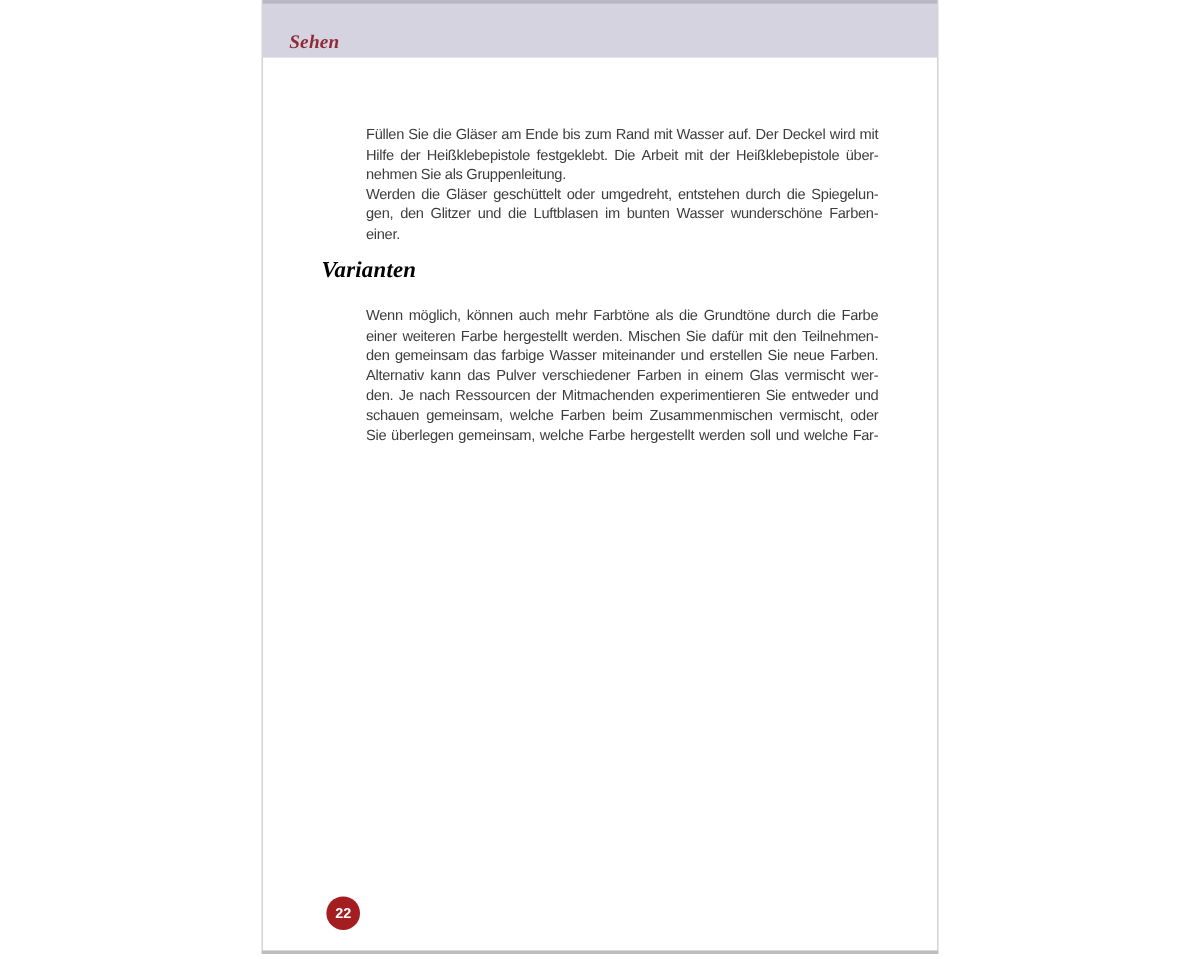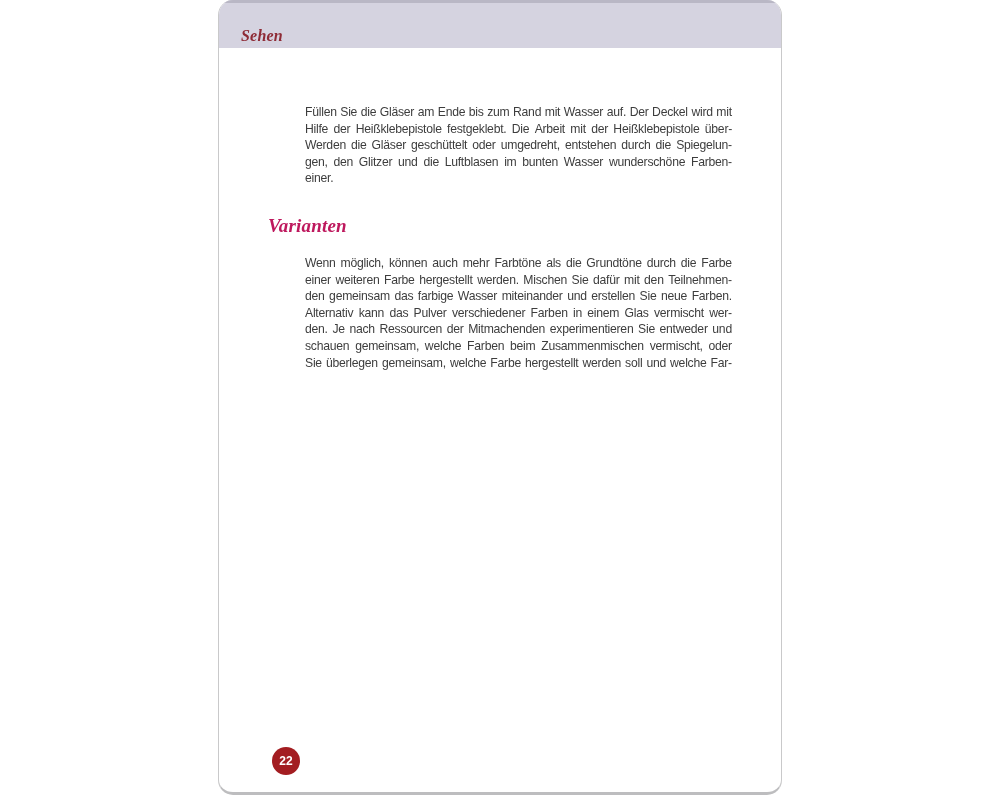--- a/index.html
+++ b/index.html
@@ -7,21 +7,20 @@
     width:1000px;height:800px;position:relative;background:#ffffff;
     font-family:"Liberation Sans",sans-serif;
     -webkit-font-smoothing:antialiased;
   }
   .page{
     position:absolute;left:218px;top:0;width:562px;height:792px;
     background:#ffffff;
     border-left:1px solid #c9c9ca;border-right:1px solid #c9c9ca;
     border-bottom:3px solid #bdbdbf;
     overflow:hidden;
-    border-radius:15px;
   }
   .header-bar{
     position:absolute;left:0;top:0;width:100%;height:48px;
     background:#d5d3e0;border-top:3px solid #b9b7c5;box-sizing:border-box;
   }
   .header-title{
     position:absolute;left:22px;top:24px;
     font-family:"Liberation Serif",serif;font-style:italic;font-weight:bold;
     font-size:16px;color:#8e2b36;letter-spacing:.2px;
   }
@@ -29,21 +28,21 @@
     position:absolute;width:427px;color:#3d3d3d;
     font-size:12.2px;line-height:16.6px;letter-spacing:-0.25px;
   }
   .block-1{left:86px;top:104px;}
   .block-2{left:86px;top:255px;}
   .tl{display:flex;justify-content:space-between;height:16.6px;white-space:nowrap;}
   .tl.last{display:block;white-space:nowrap;}
   .section-heading{
     position:absolute;left:49px;top:215px;
     font-family:"Liberation Serif",serif;font-style:italic;font-weight:bold;
-    font-size:19px;color:#be185d;letter-spacing:.2px;
+    font-size:19px;color:#000000;letter-spacing:.2px;
   }
   .page-badge{
     position:absolute;left:53px;top:747px;width:28px;height:28px;
     border-radius:50%;background:#a31d21;
     display:flex;align-items:center;justify-content:center;
     color:#ffffff;font-size:12px;font-weight:bold;letter-spacing:0;
   }
 </style>
 </head>
 <body>
@@ -78,20 +77,21 @@
         <span>der</span>
         <span>Heißklebepistole</span>
         <span>festgeklebt.</span>
         <span>Die</span>
         <span>Arbeit</span>
         <span>mit</span>
         <span>der</span>
         <span>Heißklebepistole</span>
         <span>über-</span>
       </div>
+      <div class="tl last">nehmen Sie als Gruppenleitung.</div>
       <div class="tl">
         <span>Werden</span>
         <span>die</span>
         <span>Gläser</span>
         <span>geschüttelt</span>
         <span>oder</span>
         <span>umgedreht,</span>
         <span>entstehen</span>
         <span>durch</span>
         <span>die</span>

